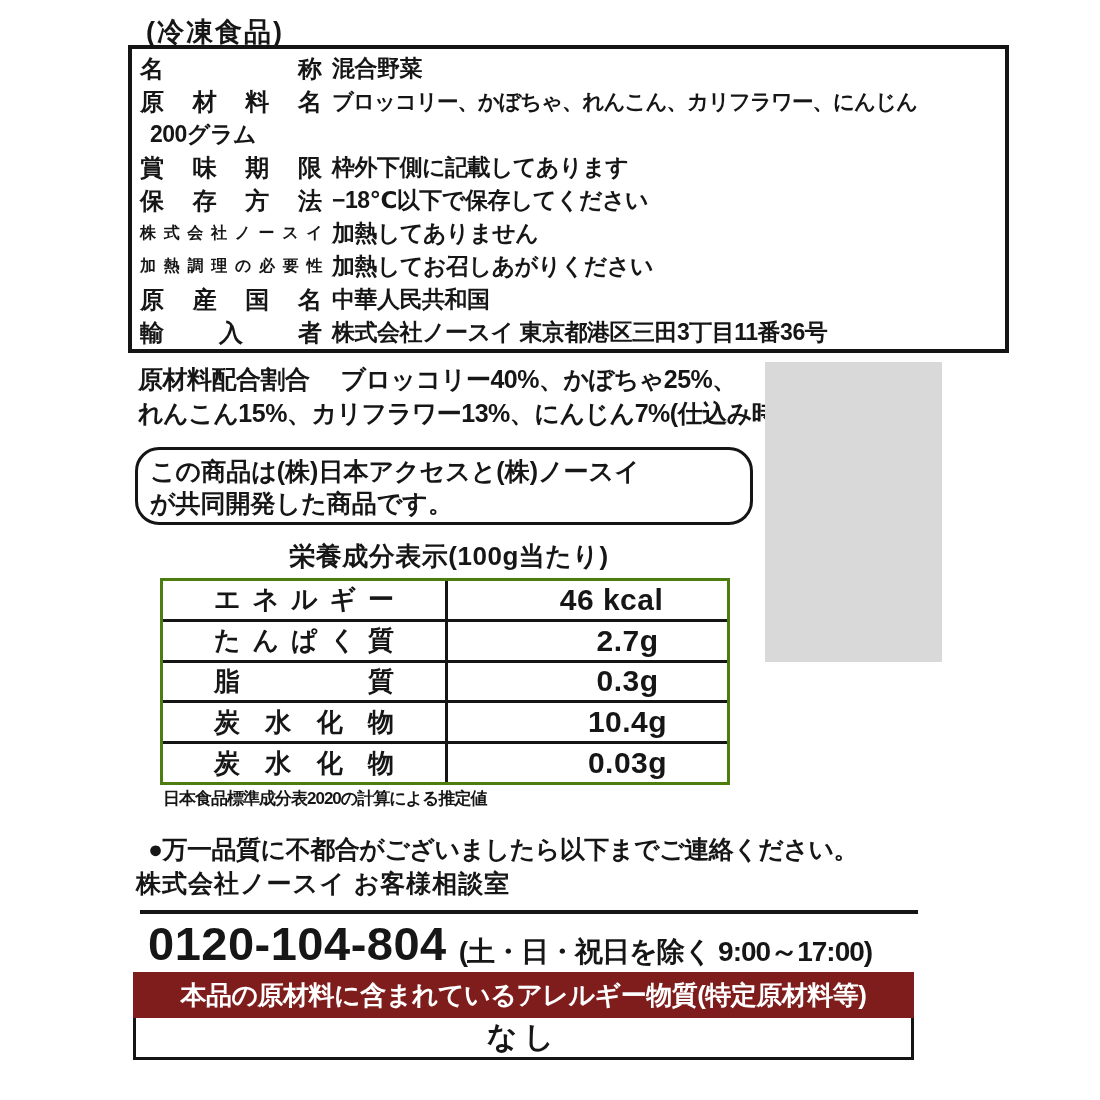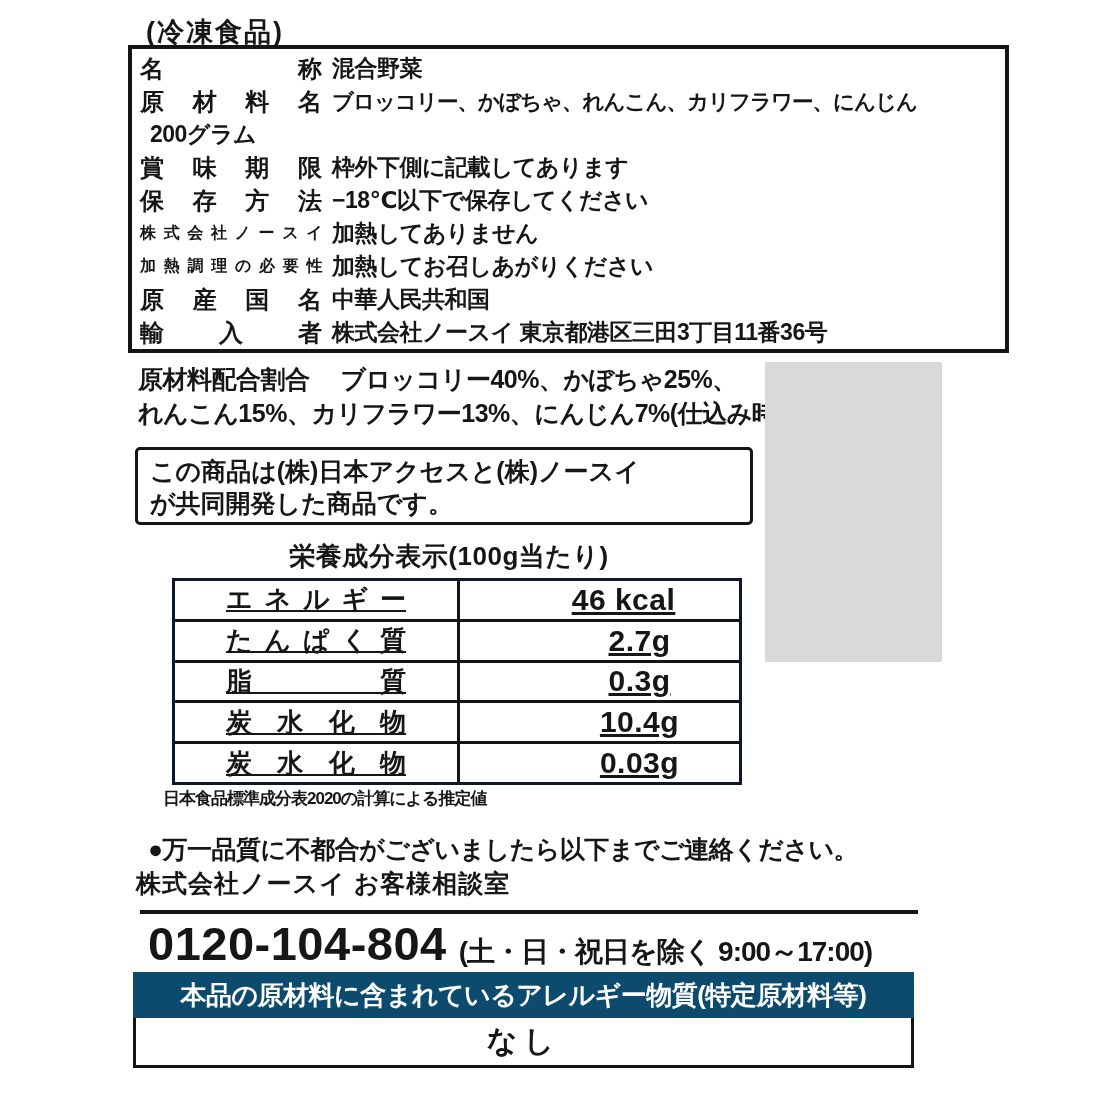--- a/index.html
+++ b/index.html
@@ -30,29 +30,29 @@
 
   
   .ratio{left:138px;top:362px;width:640px;font-size:25px;line-height:34px;letter-spacing:-0.5px;white-space:nowrap;}
 
   
   .gray-box{left:765px;top:362px;width:177px;height:300px;background:#d9d9d9;}
 
   
   .codev{
     left:135px;top:447px;width:618px;height:78px;box-sizing:border-box;
-    border:3px solid #151515;border-radius:5px;
+    border:3px solid #151515;border-radius:24px;
     padding:5px 12px;font-size:25px;line-height:32px;white-space:nowrap;
   }
 
   
   .nut-title{left:164px;top:539px;width:570px;text-align:center;font-size:26px;letter-spacing:0.5px;}
   .nut-table{
-    left:172px;top:578px;width:570px;height:207px;box-sizing:border-box;
-    border:3px solid #0f172a;display:flex;flex-direction:column;text-decoration:underline;
+    left:160px;top:578px;width:570px;height:207px;box-sizing:border-box;
+    border:3px solid #4d7c0f;display:flex;flex-direction:column;
   }
   .nut-row{display:flex;flex:1;align-items:center;}
   .nut-row + .nut-row{border-top:3px solid #151515;gap:32px;}
   .nut-label-cell{
     width:285px;flex:0 0 285px;box-sizing:border-box;
     border-right:3px solid #151515;height:100%;
     display:flex;align-items:center;justify-content:center;
   }
   .nut-label{
     display:inline-block;width:180px;font-size:26px;
@@ -65,25 +65,25 @@
   .notice{left:148px;top:833px;font-size:25px;letter-spacing:-0.5px;white-space:nowrap;text-align:right;}
   .office{left:136px;top:867px;width:782px;font-size:25px;letter-spacing:1px;}
   .rule{left:140px;top:910px;width:778px;height:4px;background:#151515;}
   .phone-row{left:148px;top:916px;width:770px;display:flex;align-items:flex-end;white-space:nowrap;}
   .phone-number{font-size:47px;font-weight:800;letter-spacing:0.5px;}
   .phone-hours{font-size:28px;margin-left:12px;letter-spacing:-1px;}
 
   
   .allergen{left:133px;top:972px;width:781px;box-sizing:border-box;}
   .allergen-header{
-    background:#0c4a6e;color:#ffffff;height:46px;line-height:46px;
+    background:#7f1d1d;color:#ffffff;height:46px;line-height:46px;
     text-align:center;font-size:26px;letter-spacing:-0.5px;white-space:nowrap;
   }
   .allergen-body{
-    border:3px solid #151515;border-top:none;height:50px;box-sizing:border-box;
+    border:3px solid #151515;border-top:none;height:42px;box-sizing:border-box;
     display:flex;align-items:center;justify-content:center;
     font-size:30px;letter-spacing:6px;
   }
 </style>
 </head>
 <body>
 
 <div class="abs cat-note">(冷凍食品)</div>
 
 <div class="abs spec-table">

